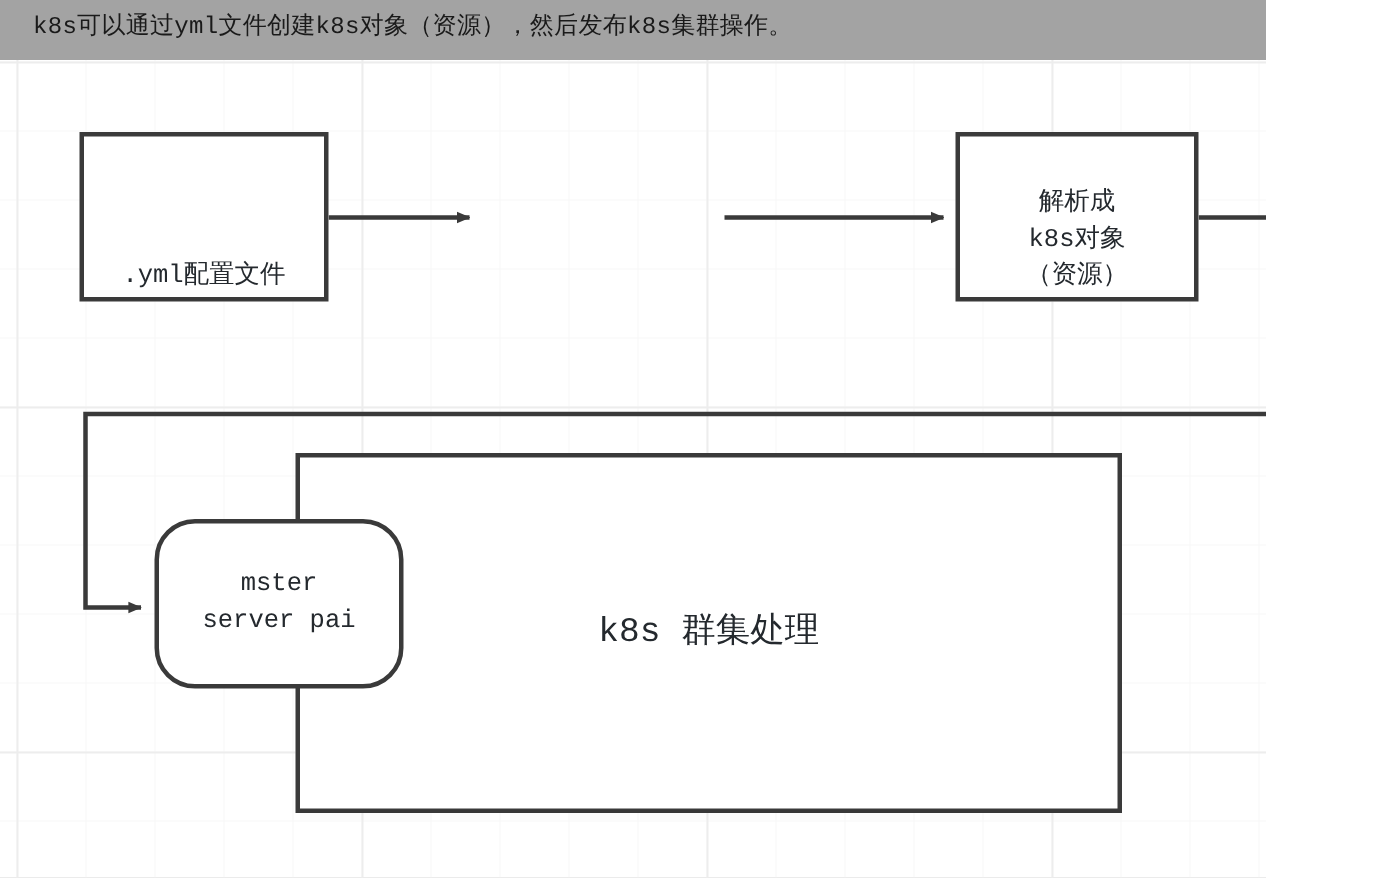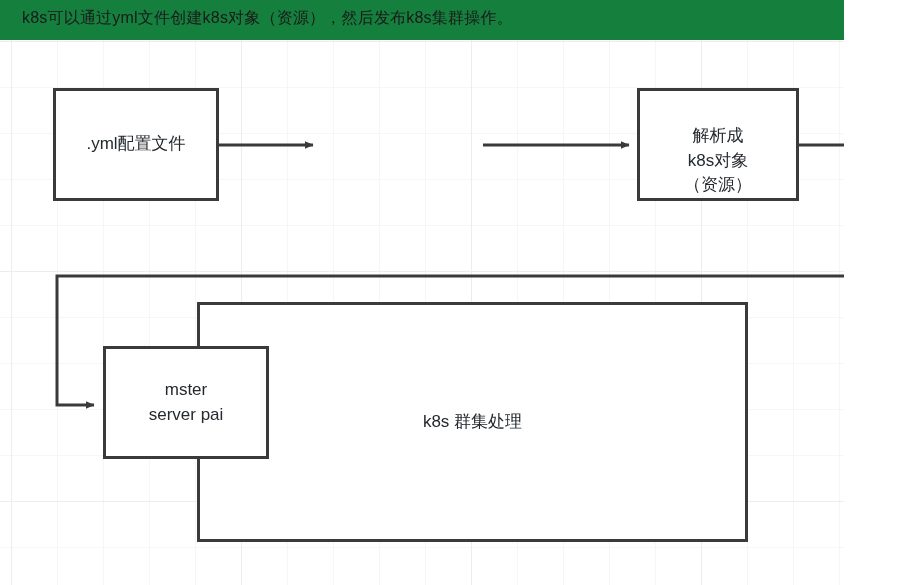--- a/index.html
+++ b/index.html
@@ -8,21 +8,22 @@
     background: #ffffff;
   }
   body {
     font-family: "Liberation Sans", "DejaVu Sans", sans-serif;
   }
   #canvas {
     position: relative;
     width: 844px;
     height: 585px;
     overflow: hidden;
-    background: #15803d;
+    background: #a3a3a3;
+    font-family: Liberation Mono, monospace;
   }
   
   #grid {
     position: absolute;
     left: 0;
     top: 40px;
     width: 916px;
     height: 545px;
     background-color: #ffffff;
     background-image:
@@ -71,30 +72,31 @@
     font-size: 17px;
     line-height: 1.45;
   }
   .node .lines {
     display: block;
   }
   .node .lines span {
     display: block;
     white-space: nowrap;
   }
-  #node-yml   { left: 53px;  top: 88px;  width: 166px; height: 113px; }
+  #node-yml   { left: 53px;  top: 88px;  width: 166px; height: 113px; align-items: flex-end; }
   #node-kubectl { left: 322px; top: 88px;  width: 161px; height: 113px; }
   #node-parse { left: 637px; top: 88px;  width: 162px; height: 113px; align-items: flex-end; }
   #node-cluster {
     left: 197px; top: 302px; width: 551px; height: 240px;
-    font-size: 17px;
+    font-size: 23px;
   }
   #node-master {
     left: 103px; top: 346px; width: 166px; height: 113px;
     z-index: 5;
+    border-radius: 27px;
   }
   .red-dot {
     position: absolute;
     left: 905px;
     top: 448px;
     width: 5px;
     height: 5px;
     background: #ff8a80;
     opacity: 0.75;
   }

